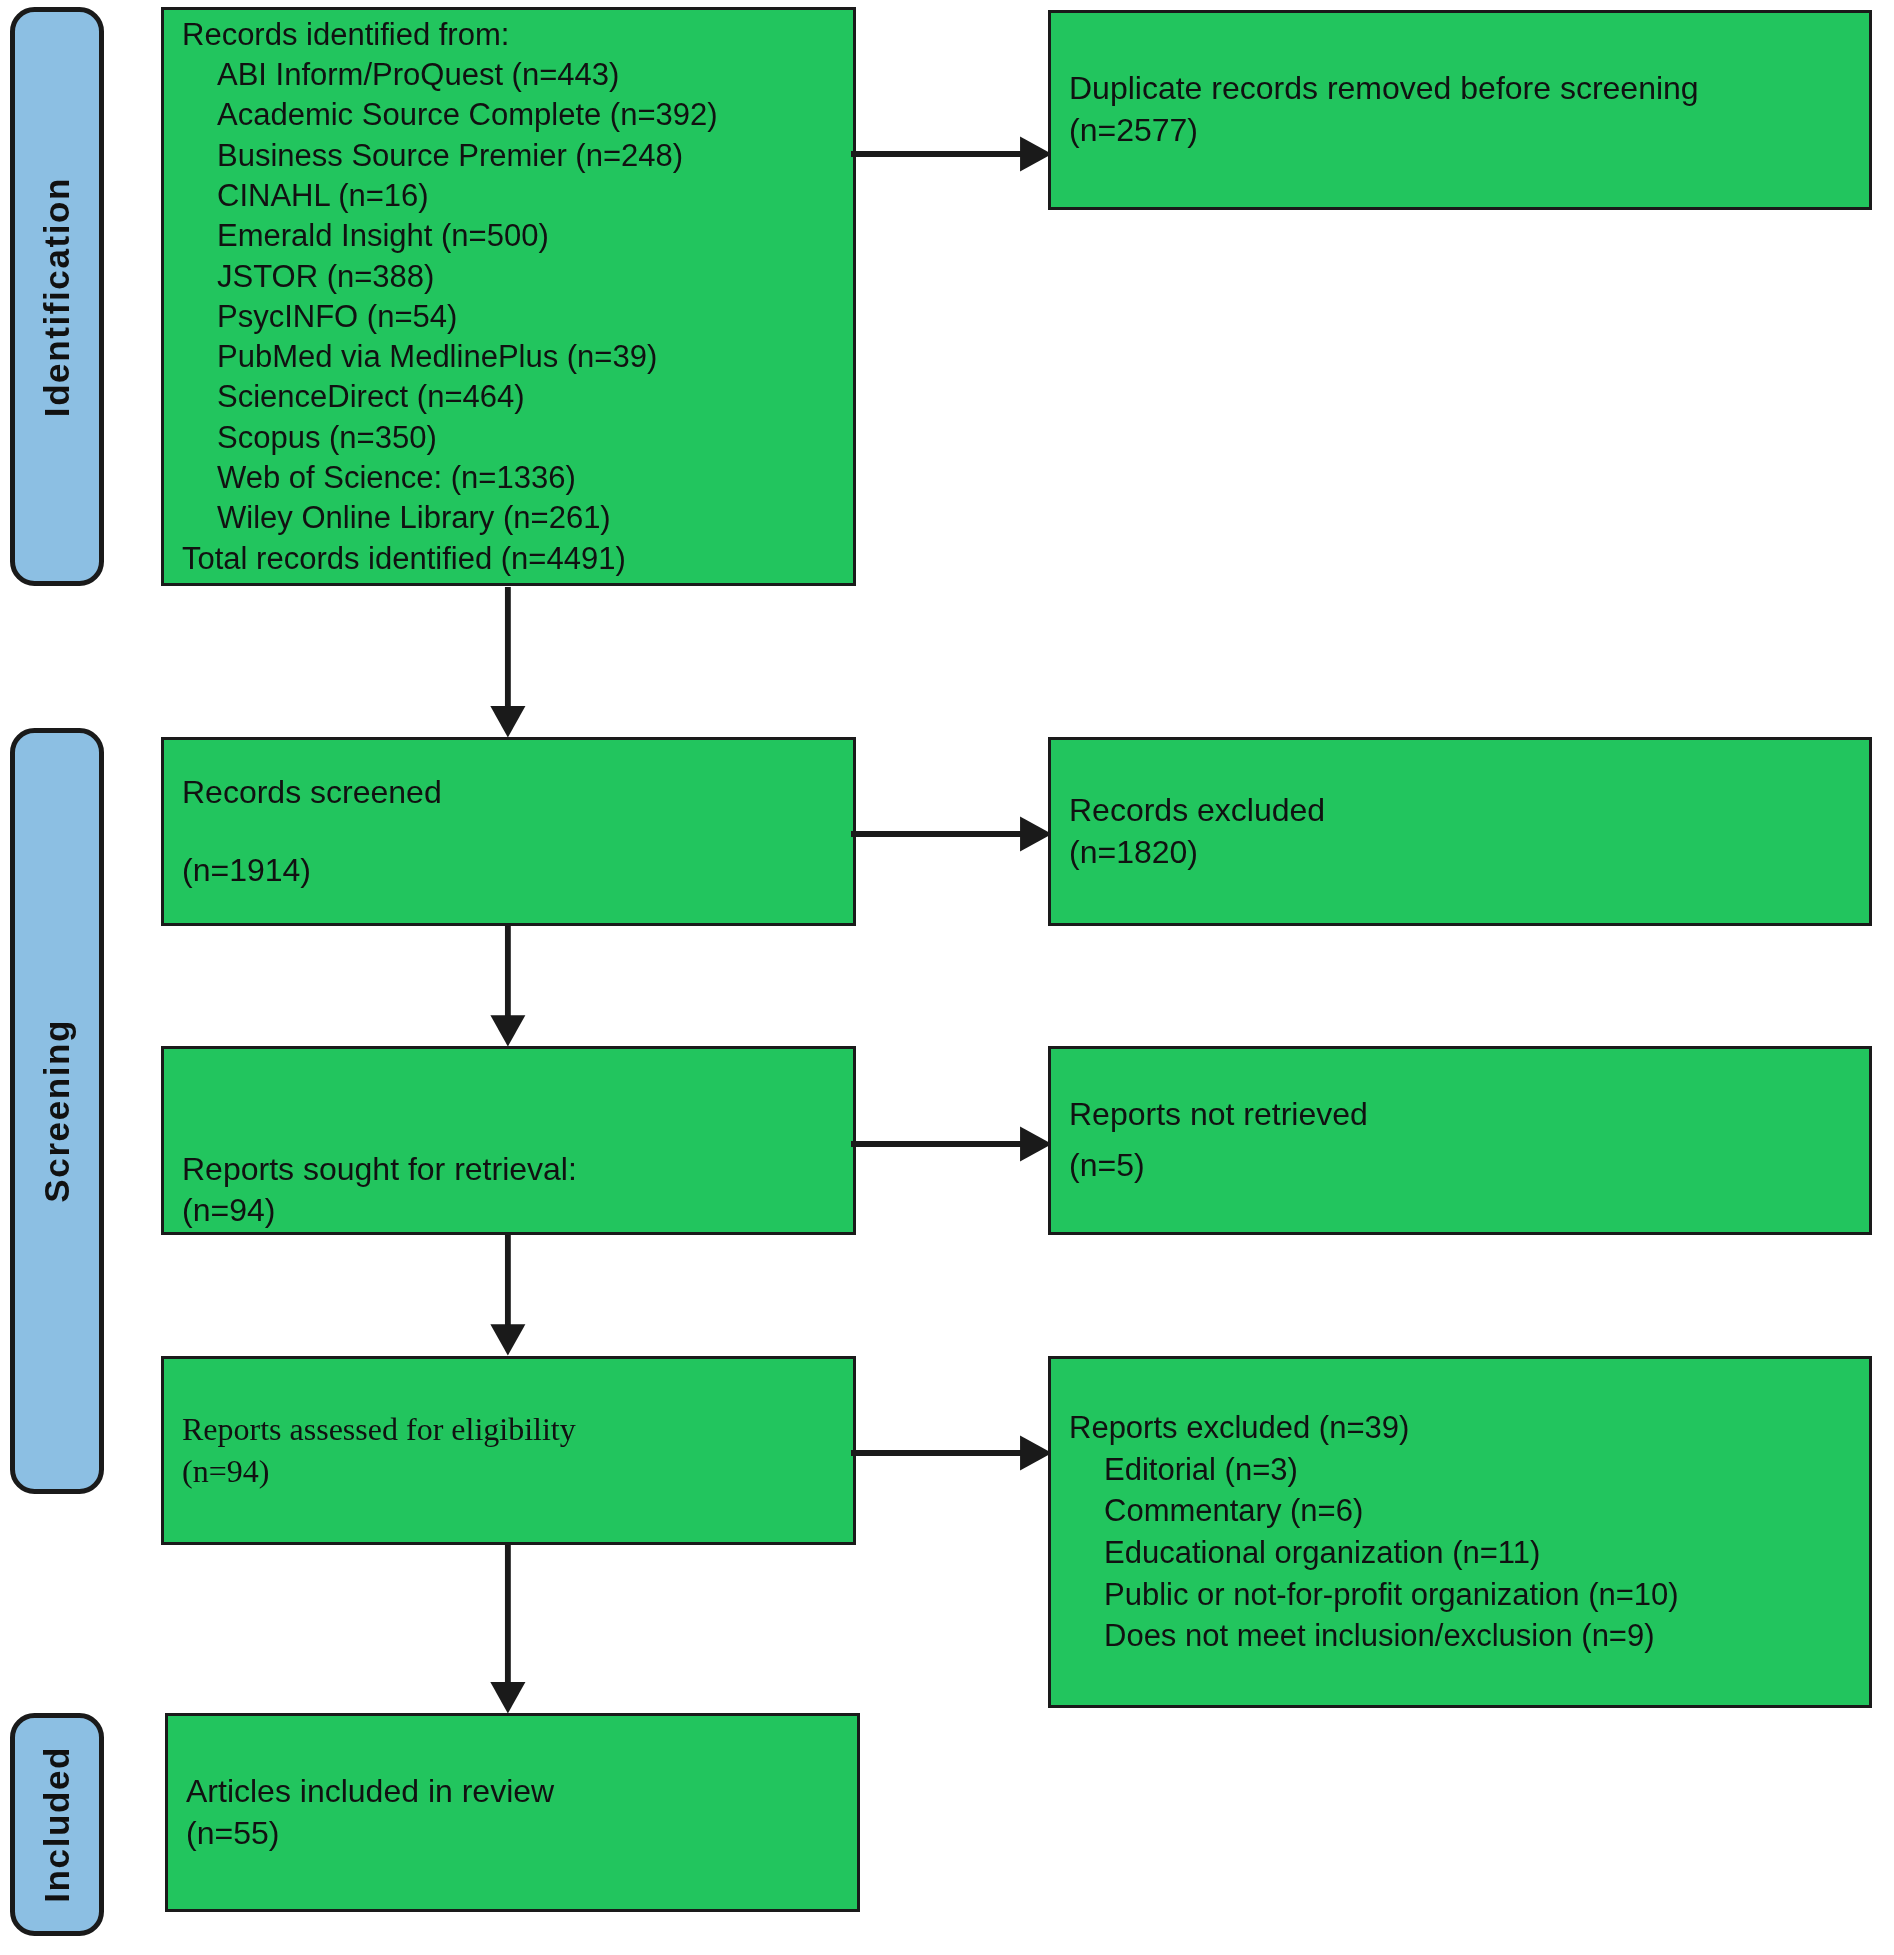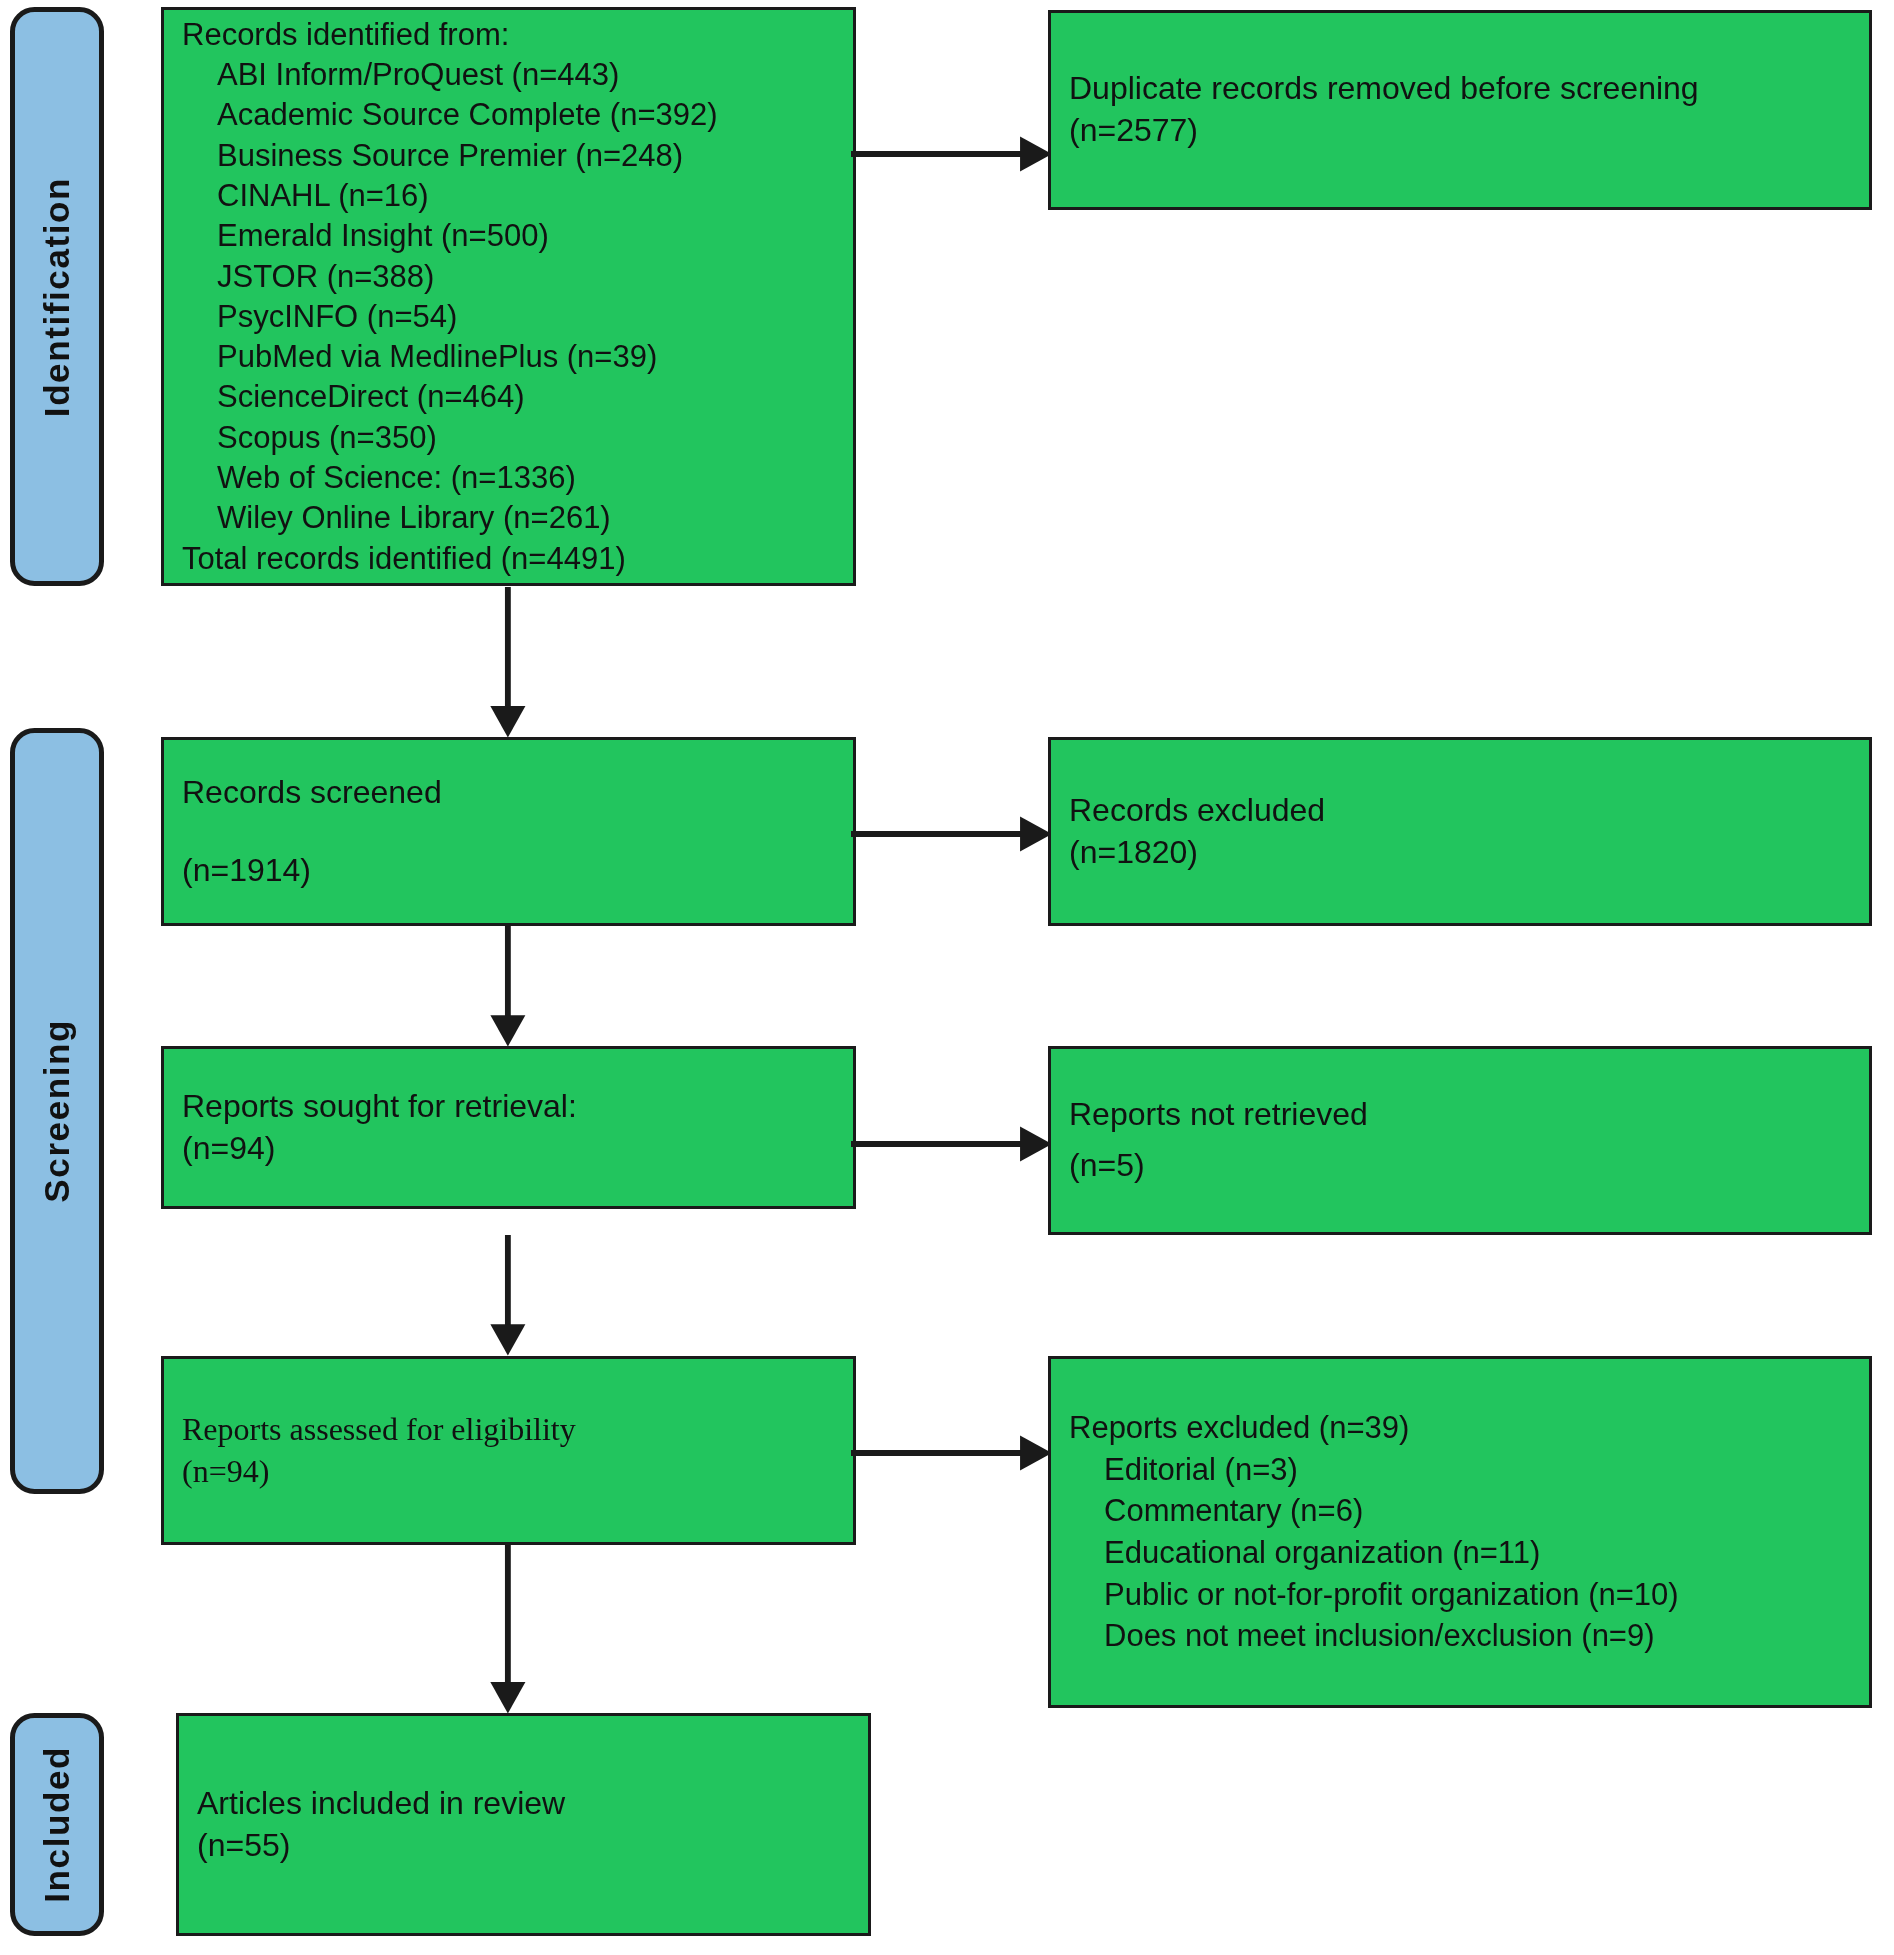--- a/index.html
+++ b/index.html
@@ -63,23 +63,23 @@
     font-size: 32px;
     line-height: 1.30;
     white-space: nowrap;
     color: #111111;
   }
   .flow-box .line.indent { padding-left: 35px; }
 
   
   #box-identified       { left: 161px; top: 7.4px;   width: 695px; height: 579px; }
   #box-screened         { left: 161px; top: 737px; width: 695px; height: 189px; gap: 36px;  }
-  #box-sought           { left: 161px; top: 1046px; width: 695px; height: 163px;  }
+  #box-sought           { left: 161px; top: 1046px; width: 695px; height: 189px; justify-content: flex-end;  }
   #box-assessed         { left: 161px; top: 1356px; width: 695px; height: 189px; font-family: Liberation Serif, serif;  }
-  #box-included         { left: 176px; top: 1713px; width: 695px; height: 223px;  }
+  #box-included         { left: 165px; top: 1713px; width: 695px; height: 199px;  }
 
   
   #box-duplicates       { left: 1048px; top: 10px;   width: 824px; height: 200px; }
   #box-records-excluded { left: 1048px; top: 737px; width: 824px; height: 189px; }
   #box-not-retrieved    { left: 1048px; top: 1046px; width: 824px; height: 189px; gap: 9px; }
   #box-reports-excluded { left: 1048px; top: 1356px; width: 824px; height: 352px; }
 
   
   #box-identified { padding: 0 18px; }
   #box-identified .line { font-size: 31px; line-height: 1.30; }

